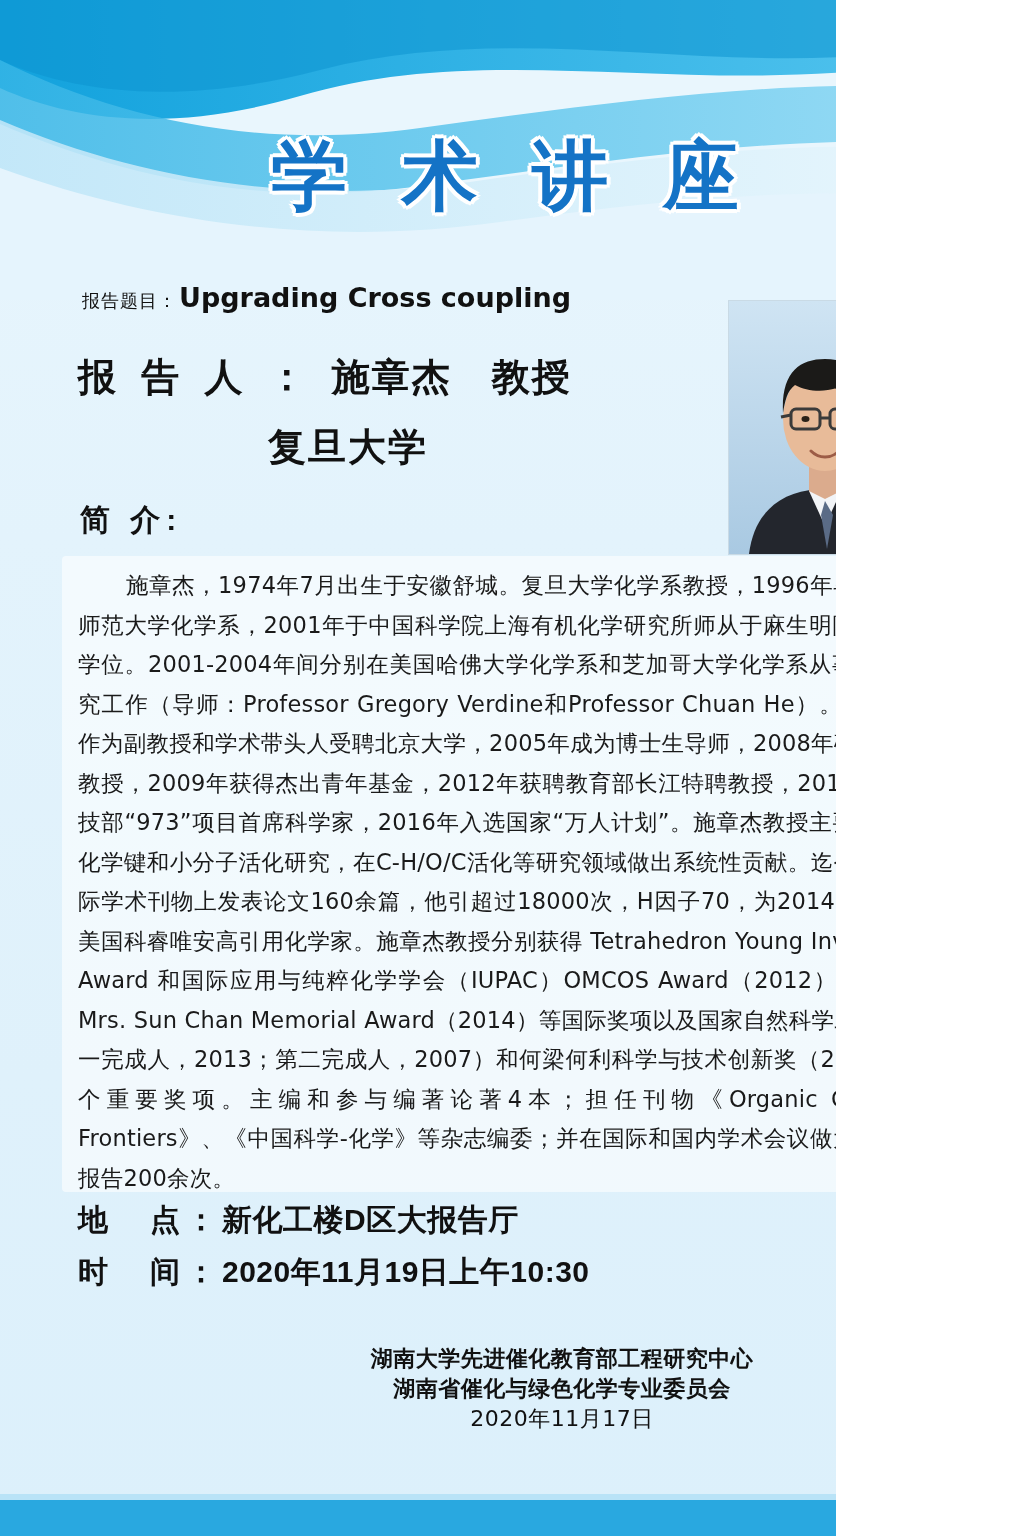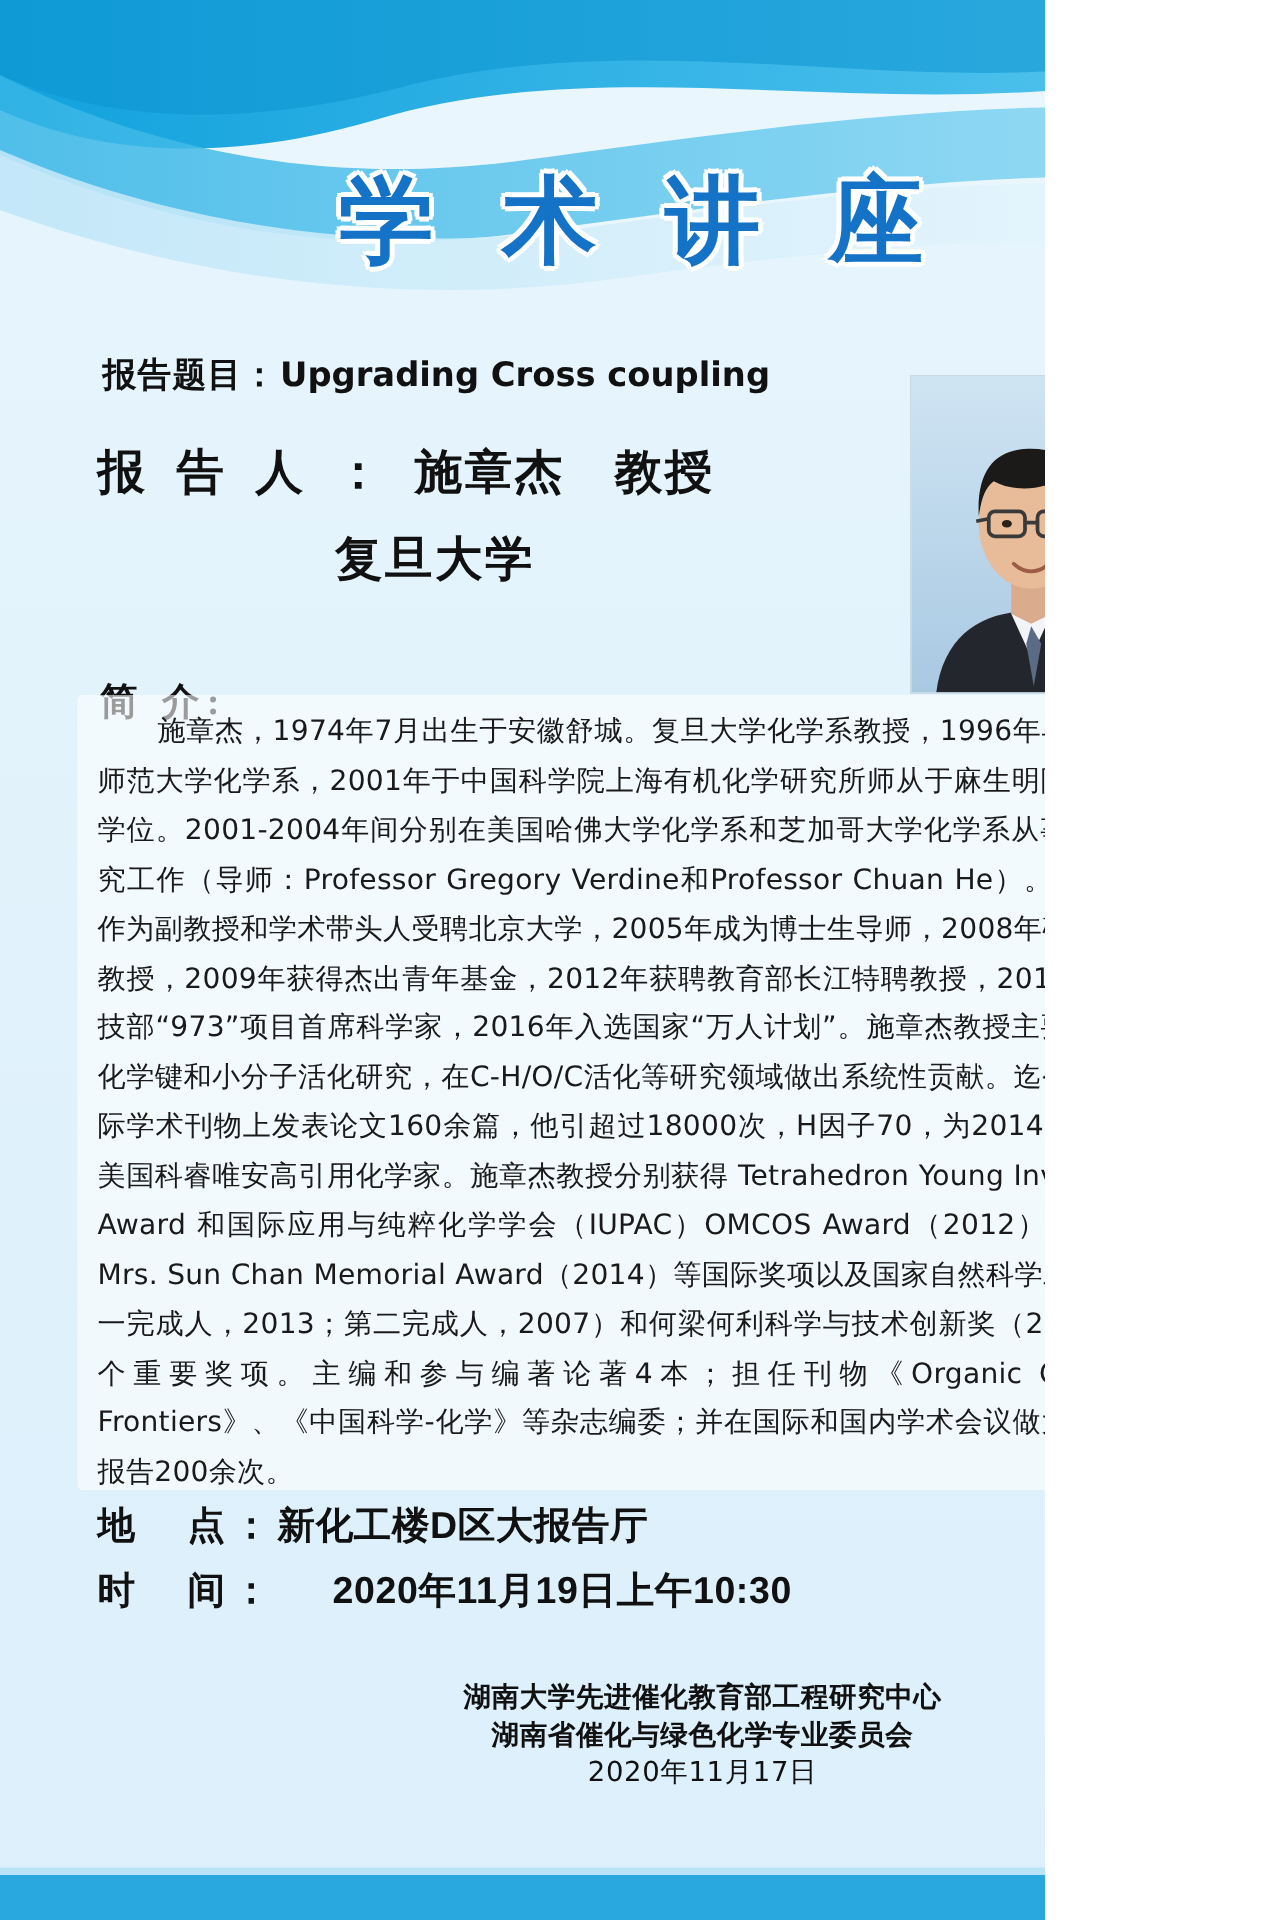--- a/index.html
+++ b/index.html
@@ -71,22 +71,22 @@
   .topic-row {
     position: absolute;
     top: 282px;
     left: 82px;
     width: 640px;
     display: flex;
     align-items: baseline;
   }
   .topic-label {
     font-family: "DejaVu Sans", sans-serif;
-    font-size: 27px;
-    font-weight: bold;
+    font-size: 18px;
+    font-weight: normal;
     color: #111111;
     white-space: nowrap;
     letter-spacing: 1px;
   }
   .topic-value {
     font-family: "DejaVu Sans", sans-serif;
     font-size: 27px;
     font-weight: bold;
     color: #111111;
     margin-left: 2px;
@@ -139,23 +139,23 @@
     height: 253px;
     border: 1px solid #c9dae5;
     overflow: hidden;
     background: #cfe3f2;
   }
   .photo svg { display: block; }
 
   
   .bio-heading {
     position: absolute;
-    top: 541px;
+    top: 500px;
     left: 80px;
-    font-family: Liberation Serif, serif;
+    font-family: Liberation Sans, sans-serif;
     font-size: 30px;
     font-weight: bold;
     color: #111111;
     letter-spacing: 6px;
   }
 
   
   .bio-box {
     position: absolute;
     top: 556px;
@@ -185,21 +185,20 @@
     left: 78px;
     display: flex;
     align-items: center;
   }
   .time-row {
     position: absolute;
     top: 1252px;
     left: 78px;
     display: flex;
     align-items: flex-start;
-    gap: 44px;
   }
   .info-label {
     font-family: "DejaVu Sans", sans-serif;
     font-size: 30px;
     font-weight: bold;
     color: #111111;
     letter-spacing: 6px;
     white-space: nowrap;
   }
   .info-value {

